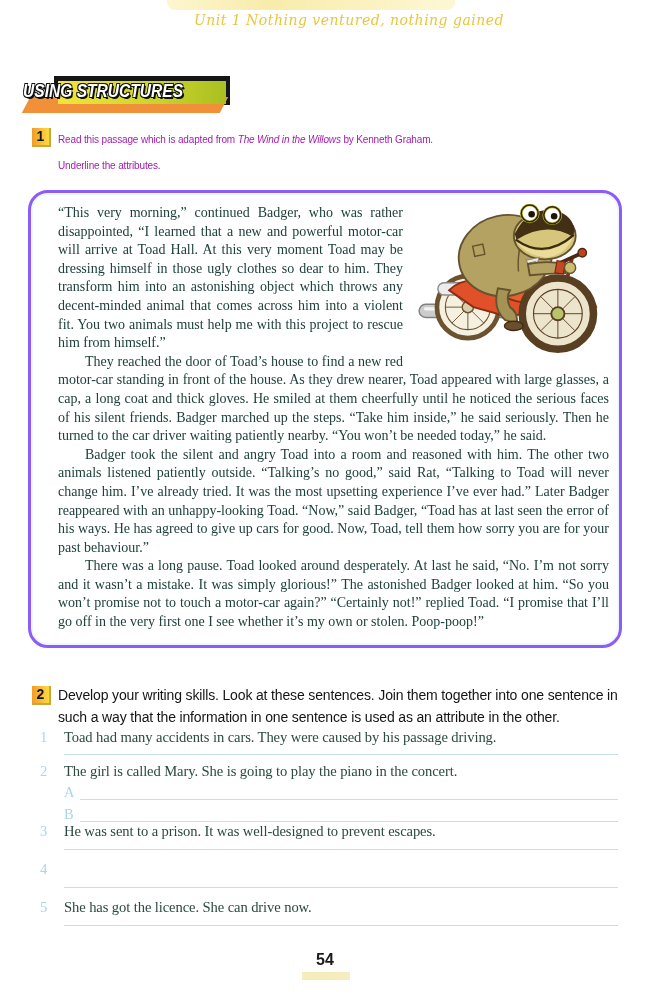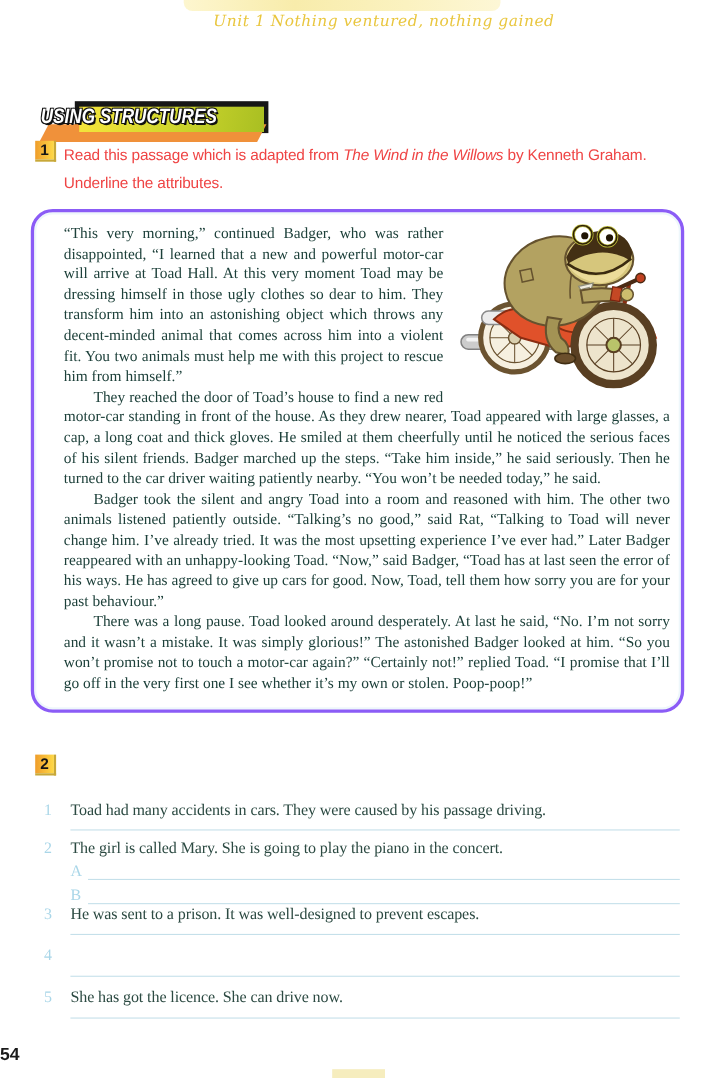--- a/index.html
+++ b/index.html
@@ -8,40 +8,40 @@
 
   
   .top-strip{position:absolute;left:167px;top:0;width:288px;height:10px;
              background:linear-gradient(90deg,#fdf6cf,#f8ecab 35%,#fbf2c0 70%,#fdf7d6);
              border-radius:0 0 8px 8px;}
   .unit-title{position:absolute;left:0;top:12px;width:650px;text-align:center;
               font-family:"DejaVu Serif",serif;font-style:italic;font-size:14px;
               color:#e9c63e;letter-spacing:.5px;margin-left:24px;}
 
   
-  .banner{position:absolute;left:30px;top:74px;width:240px;height:50px;margin-top:16px;}
+  .banner{position:absolute;left:16px;top:74px;width:240px;height:50px;}
   .banner-shadow{position:absolute;left:38px;top:2px;width:176px;height:29px;background:#161616;}
   .banner-orange{position:absolute;left:10px;top:23px;width:198px;height:16px;
                  background:#f0913a;transform:skewX(-28deg);}
   .banner-plate{position:absolute;left:42px;top:7px;width:168px;height:23px;
                 background:linear-gradient(100deg,#f6e53c,#cdd52c 55%,#a9bf22);}
   .banner-title{position:absolute;left:7px;top:6px;font-weight:900;font-style:italic;
                 font-size:19px;color:#ffffff;white-space:nowrap;
                 transform:scaleX(.82);transform-origin:left center;
                 text-shadow:1px 1px 0 #111,-1px 1px 0 #111,1px -1px 0 #111,
                             -1px -1px 0 #111,2px 2px 0 #111;}
 
   
   .badge{position:absolute;width:19px;height:19px;box-sizing:border-box;
          background:linear-gradient(90deg,#ef9d2b,#ffd946);
          border-right:2px solid #c8a838;border-bottom:2px solid #c8a838;
          color:#151515;font-weight:bold;font-size:14px;text-align:center;line-height:17px;}
 
-  .ex-instruction{position:absolute;left:58px;width:566px;color:#ef4444;
-                  font-size:14px;line-height:26px;letter-spacing:-.15px;}
+  .ex-instruction{position:absolute;left:58px;width:566px;color:#a21caf;
+                  font-size:10px;line-height:26px;letter-spacing:-.15px;}
   .ex-instruction .book{font-style:italic;}
   .ex2-instruction{position:absolute;left:58px;top:684px;width:566px;color:#141414;
                    font-size:14px;line-height:22px;letter-spacing:-.15px;}
 
   
   .passage-box{position:absolute;left:28px;top:190px;width:594px;height:458px;
                box-sizing:border-box;border:3px solid #8b5cf6;border-radius:20px;
                padding:11px 10px 8px 27px;overflow:hidden;
                box-shadow:0 0 0 2px #eef7fb inset;}
   .passage p{margin:0;font-family:"Liberation Serif",serif;font-size:14px;
@@ -53,21 +53,21 @@
   
   .q-num{position:absolute;left:40px;font-family:"Liberation Serif",serif;
          font-size:14.5px;color:#a9d6e8;}
   .q-text{position:absolute;left:64px;width:556px;font-family:"Liberation Serif",serif;
           font-size:14.6px;color:#2c4a42;letter-spacing:-.1px;}
   .sub-label{position:absolute;left:64px;font-family:"Liberation Serif",serif;
              font-size:14.5px;color:#a9d6e8;}
   .answer-line{position:absolute;height:0;border-bottom:1.5px solid #c5e0ea;}
 
   
-  .page-number{position:absolute;left:0;top:951px;width:650px;
+  .page-number{position:absolute;left:0;top:951px;width:650px;text-align:center;
                font-weight:bold;font-size:16px;color:#1a1a1a;}
   .page-number-highlight{position:absolute;left:302px;top:972px;width:48px;height:8px;
                          background:#f6edbe;}
 </style>
 </head>
 <body>
 
 <div class="page">
 
   <div class="top-strip"></div>
@@ -153,20 +153,21 @@
         </svg>
       </div>
       <p>“This very morning,” continued Badger, who was rather disappointed, “I learned that a new and powerful motor-car will arrive at Toad Hall. At this very moment Toad may be dressing himself in those ugly clothes so dear to him. They transform him into an astonishing object which throws any decent-minded animal that comes across him into a violent fit. You two animals must help me with this project to rescue him from himself.”</p>
       <p>They reached the door of Toad’s house to find a new red motor-car standing in front of the house. As they drew nearer, Toad appeared with large glasses, a cap, a long coat and thick gloves. He smiled at them cheerfully until he noticed the serious faces of his silent friends. Badger marched up the steps. “Take him inside,” he said seriously. Then he turned to the car driver waiting patiently nearby. “You won’t be needed today,” he said.</p>
       <p><span>Badger took the silent and angry Toad into a room and reasoned with him. The other two animals listened patiently outside. “</span><span class="ital">Talking’s</span><span> no good,” said Rat, “</span><span class="ital">Talking</span><span> to Toad will never change him. I’ve already tried. It was the most upsetting experience I’ve ever had.” Later Badger reappeared with an unhappy-looking Toad. “Now,” said Badger, “Toad has at last seen the error of his ways. He has agreed to give up cars for good. Now, Toad, tell them how sorry you are for your past behaviour.”</span></p>
       <p>There was a long pause. Toad looked around desperately. At last he said, “No. I’m not sorry and it wasn’t a mistake. It was simply glorious!” The astonished Badger looked at him. “So you won’t promise not to touch a motor-car again?” “Certainly not!” replied Toad. “I promise that I’ll go off in the very first one I see whether it’s my own or stolen. Poop-poop!”</p>
     </div>
   </div>
 
   <div class="badge" style="left:32px;top:686px;">2</div>
+  <div class="ex2-instruction">Develop your writing skills. Look at these sentences. Join them together into one sentence in such a way that the information in one sentence is used as an attribute in the other.</div>
 
   <div class="q-num" style="top:729px;">1</div>
   <div class="q-text" style="top:729px;">Toad had many accidents in cars. They were caused by his passage driving.</div>
   <div class="answer-line" style="left:64px;top:754px;width:554px;"></div>
 
   <div class="q-num" style="top:763px;">2</div>
   <div class="q-text" style="top:763px;">The girl is called Mary. She is going to play the piano in the concert.</div>
   <div class="sub-label" style="top:784px;">A</div>
   <div class="answer-line" style="left:80px;top:799px;width:538px;"></div>
   <div class="sub-label" style="top:806px;">B</div>

